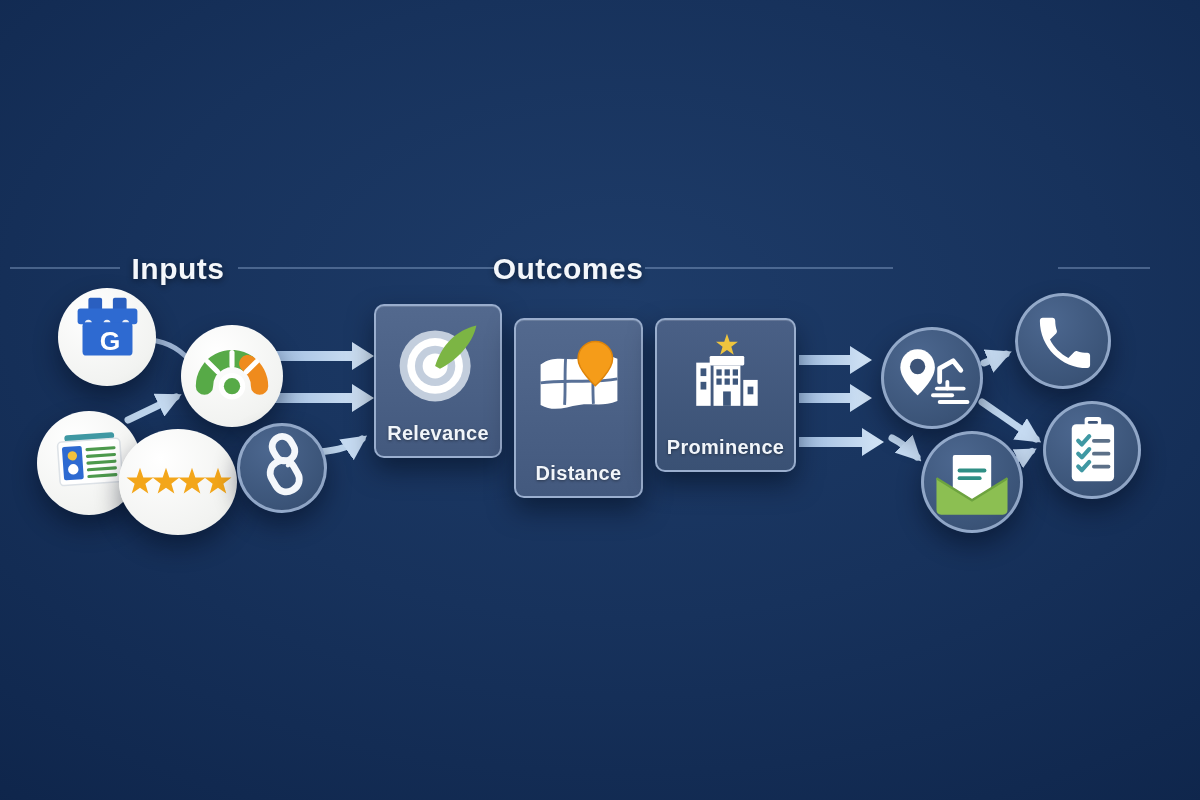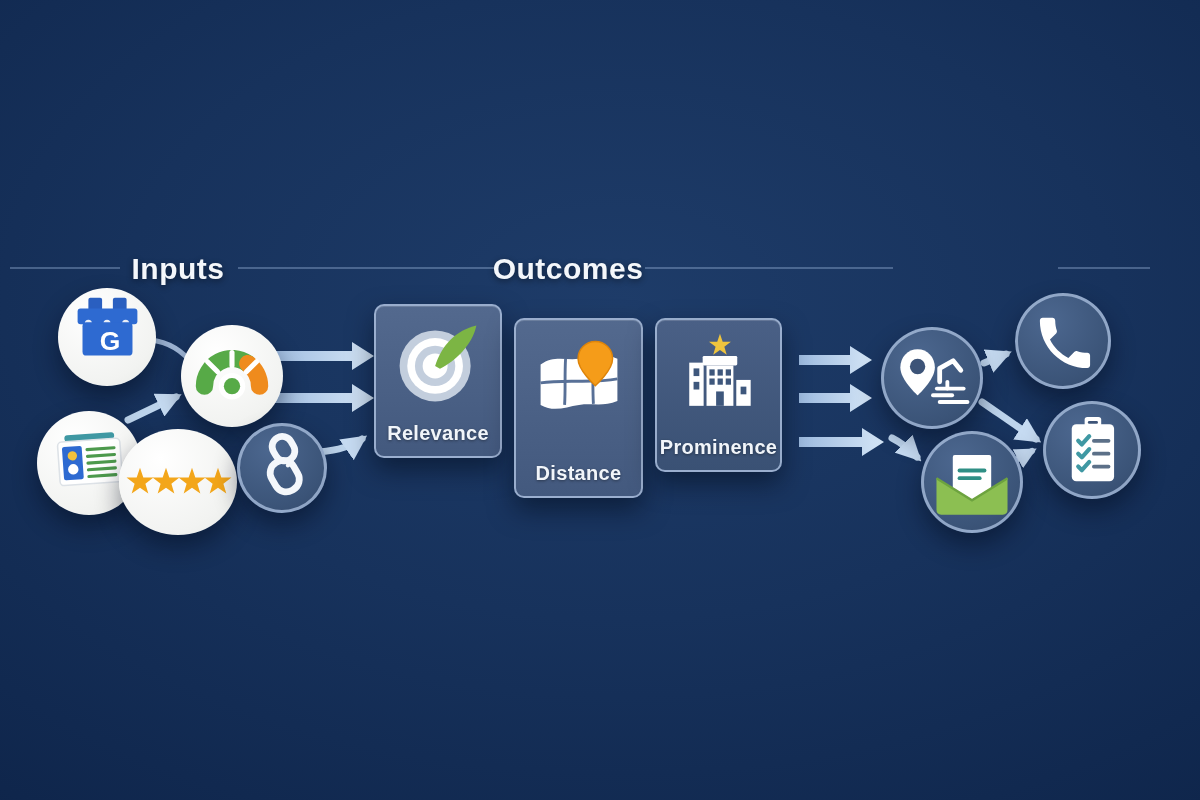--- a/index.html
+++ b/index.html
@@ -169,21 +169,21 @@
       <g stroke="#46618c" stroke-width="3" fill="none" opacity=".9">
         <path d="M36,30 C35,46 36,62 35,78"></path>
         <path d="M64,29 C65,44 64,60 65,77"></path>
         <path d="M10,55 C36,51 64,56 90,51"></path>
       </g>
       <path d="M67,12 C57,12 49,20 49,30 C49,42 67,58 67,58 C67,58 85,42 85,30 C85,20 77,12 67,12 Z" fill="#f59c19" stroke="#de8409" stroke-width="1.5"></path>
     </svg>
     <div class="sig-label">Distance</div>
   </div>
 
-  <div class="sig-card darker" style="left:655px;top:318px;width:127px;height:154px">
+  <div class="sig-card darker" style="left:655px;top:318px;width:141px;height:154px">
     <svg class="sig-icon" width="100" height="96" viewBox="0 0 100 100">
       <use href="#star-shape" transform="translate(51,16) scale(1.0)" fill="#eec43e"></use>
       <rect x="19" y="34" width="15" height="45" fill="#ffffff"></rect>
       <rect x="23.5" y="40" width="6" height="8" fill="#3e577c"></rect>
       <rect x="23.5" y="54" width="6" height="8" fill="#3e577c"></rect>
       <rect x="33" y="27" width="36" height="10" rx="1.5" fill="#ffffff"></rect>
       <rect x="37" y="37" width="28" height="42" fill="#ffffff"></rect>
       <rect x="40" y="41" width="5.5" height="6.5" fill="#3e577c"></rect>
       <rect x="48.5" y="41" width="5.5" height="6.5" fill="#3e577c"></rect>
       <rect x="57" y="41" width="5.5" height="6.5" fill="#3e577c"></rect>

